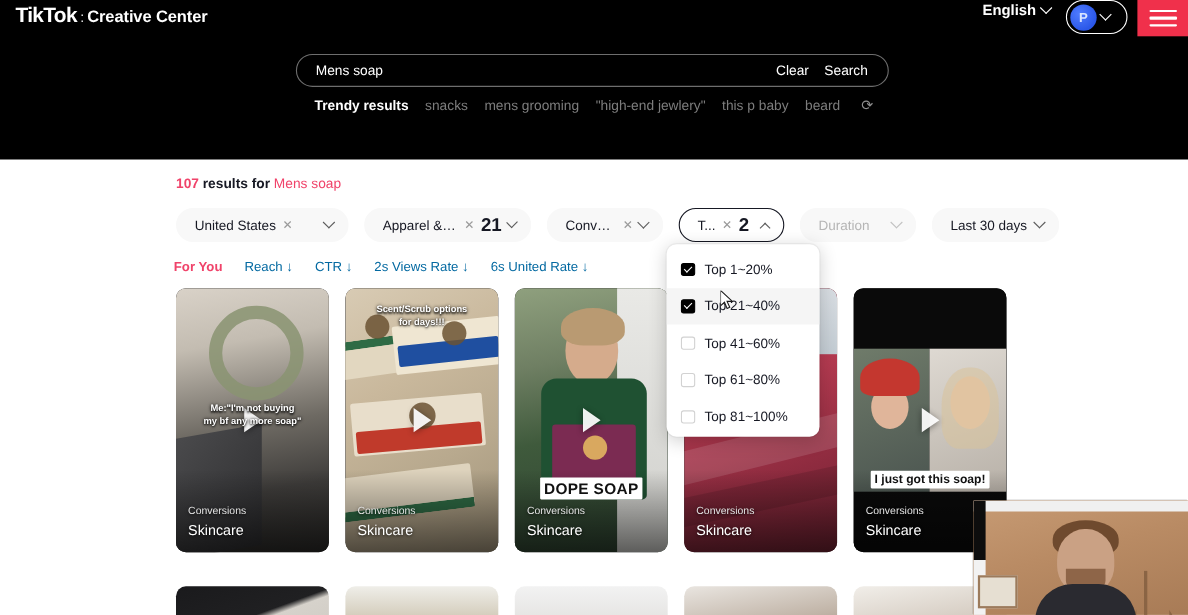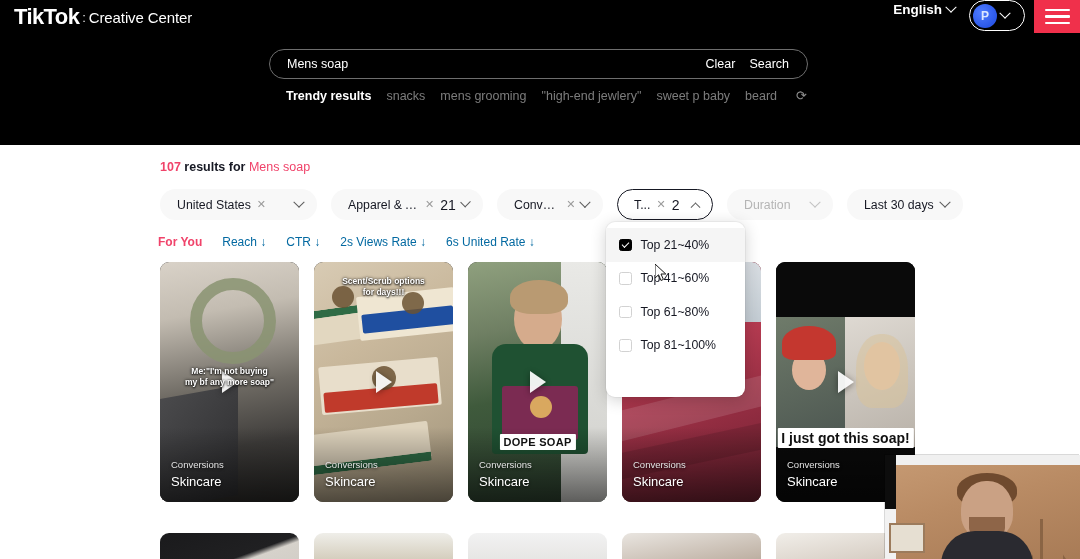--- a/index.html
+++ b/index.html
@@ -16,23 +16,23 @@
   .header {
     position: absolute; top:0; left:0; width:1080px; height:145px;
     background:#000; overflow:hidden;
   }
   .brand {
     position:absolute; left:14px; top:4px;
     color:#fff; font-size:15.5px; letter-spacing:-0.2px;
     display:flex; align-items:center; gap:2px;
     font-weight:700;
   }
-  .brand .tiktok { font-weight:800; font-size:22px; letter-spacing:-0.6px; }
+  .brand .tiktok { font-weight:800; font-size:19px; letter-spacing:-0.6px; }
   .brand .sep { color:#fff; font-weight:400; font-size:13px; margin:0 1px 0 1px; opacity:.9;}
-  .brand .cc { font-weight:400; font-size:15px; letter-spacing:-0.1px; }
+  .brand .cc { font-weight:700; font-size:15px; letter-spacing:-0.1px; }
 
   .lang {
     position:absolute; right:125px; top:2px;
     color:#fff; font-size:13.5px; font-weight:700;
     display:flex; align-items:center; gap:5px; cursor:pointer;
   }
   .chev-d { display:inline-block; width:8px; height:8px;
     border-right:1.8px solid currentColor; border-bottom:1.8px solid currentColor;
     transform:rotate(45deg) translate(-2px,-2px); }
   .chev-u { display:inline-block; width:7px; height:7px;
@@ -101,21 +101,21 @@
     padding:0 13px 0 16px; font-size:12.3px; color:#161823;
     cursor:pointer; white-space:nowrap; border:1.2px solid transparent;
   }
   .chip.w1 { width:157px; justify-content:space-between; }
   .chip.w2 { width:152px; }
   .chip.w3 { width:106px; }
   .chip.w4 { width:96px; }
   .chip.w5 { width:106px; }
   .chip.w6 { width:116px; justify-content:space-between; }
   .chip .x { color:#9b9b9b; font-size:11px; }
-  .chip .cnt { color:#161823; font-size:14px; }
+  .chip .cnt { color:#161823; font-size:17px;font-weight:bold; }
   .chip .cv { color:#5c5c5c; margin-left:auto; }
   .chip.placeholder { color:#b5b5b5; justify-content:space-between; }
   .chip.placeholder .cv { color:#c2c2c2; }
   .chip.active { background:#ffffff; border:1.3px solid #161823; }
   .chip .lbl { overflow:hidden; text-overflow:ellipsis; }
 
   .sorts {
     position:absolute; left:158px; top:235px;
     display:flex; gap:20px; font-size:12px;
   }
@@ -174,21 +174,21 @@
     background:linear-gradient(to top, rgba(0,0,0,.55), rgba(0,0,0,0)); }
 
   .cap {
     position:absolute; left:50%; transform:translateX(-50%);
     text-align:center; color:#fff; font-size:8.5px; font-weight:700;
     line-height:1.35; width:125px; z-index:3;
     text-shadow:0 0 3px rgba(0,0,0,.9), 0 1px 2px rgba(0,0,0,.9);
   }
   .cap-box {
     position:absolute; left:50%; transform:translateX(-50%);
-    background:#fff; color:#111; font-size:14px; font-weight:700;
+    background:#fff; color:#111; font-size:11px; font-weight:700;
     padding:2px 4px; z-index:4; white-space:nowrap; border-radius:1px;
   }
 
   
   .t1 { background:linear-gradient(170deg,#d9d2c8 0%,#c3bcb1 22%,#6e6a63 52%,#3f3d3b 75%,#2a2927 100%); }
   .t1::before { content:""; position:absolute; left:30px; top:16px; width:62px; height:62px;
     border-radius:50%; border:12px solid #8a9472; opacity:.85; filter:blur(.6px); }
   .t1::after { content:""; position:absolute; left:0; bottom:0; width:78px; height:110px;
     background:linear-gradient(135deg,#4a4a4c,#2c2c2e); transform:skewY(-10deg); }
   .t2 { background:linear-gradient(150deg,#d8cbb4 0%,#c9b89c 35%,#b8a98e 65%,#9f9279 100%); }
@@ -272,21 +272,21 @@
         <span>Clear</span>
         <span>Search</span>
       </div>
     </div>
 
     <div class="trendy">
       <span class="trendy-label">Trendy results</span>
       <span class="trendy-item">snacks</span>
       <span class="trendy-item">mens grooming</span>
       <span class="trendy-item">"high-end jewlery"</span>
-      <span class="trendy-item">sweet p baby</span>
+      <span class="trendy-item">this p baby</span>
       <span class="trendy-item">beard</span>
       <span class="refresh-icon">⟳</span>
     </div>
   </div>
 
   <div class="results-line">
     <span class="num">107</span><span class="mid"> results for </span><span class="q">Mens soap</span>
   </div>
 
   <div class="filters">
@@ -378,21 +378,21 @@
 
     <div class="card">
       <div class="thumb t3">
         <div style="position:absolute;right:0;top:0;width:46px;height:240px;background:linear-gradient(180deg,#e9e9e6,#cfcfcb);"></div>
         <div class="faceblob" style="left:46px;top:26px;width:48px;height:62px;background:#d5ab8c;"></div>
         <div class="faceblob" style="left:42px;top:18px;width:58px;height:34px;background:#b99a72;border-radius:50% 50% 36% 36%;"></div>
         <div style="position:absolute;left:24px;top:82px;width:96px;height:110px;background:#1f5132;border-radius:14px 14px 4px 4px;"></div>
         <div style="position:absolute;left:34px;top:124px;width:76px;height:54px;background:#7b2b52;border-radius:3px;"></div>
         <div class="faceblob" style="left:62px;top:134px;width:22px;height:22px;background:#d9a85f;"></div>
       </div>
-      <div class="cap-box" style="top:172px;font-size:11px;letter-spacing:.3px;">DOPE SOAP</div>
+      <div class="cap-box" style="top:172px;font-size:14px;letter-spacing:.3px;">DOPE SOAP</div>
       <div class="play"></div>
       <div class="card-shade"></div>
       <div class="card-meta">
         <div class="obj">Conversions</div>
         <div class="ind">Skincare</div>
       </div>
     </div>
 
     <div class="card">
       <div class="thumb t4">
@@ -430,20 +430,24 @@
 
   <div class="grid2">
     <div class="card2 u1"></div>
     <div class="card2 u2"></div>
     <div class="card2 u3"></div>
     <div class="card2 u4"></div>
     <div class="card2 u5"></div>
   </div>
 
   <div class="dropdown">
+    <div class="dd-item">
+      <span class="cbx checked"></span>
+      <span>Top 1~20%</span>
+    </div>
     <div class="dd-item hover">
       <span class="cbx checked"></span>
       <span>Top 21~40%</span>
     </div>
     <div class="dd-item">
       <span class="cbx"></span>
       <span>Top 41~60%</span>
     </div>
     <div class="dd-item">
       <span class="cbx"></span>

